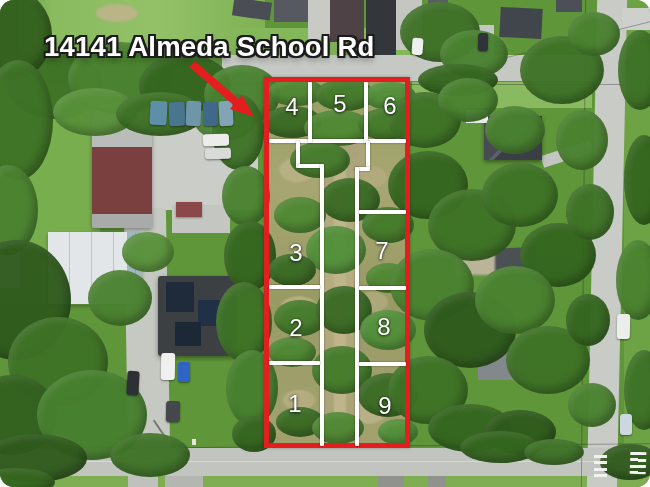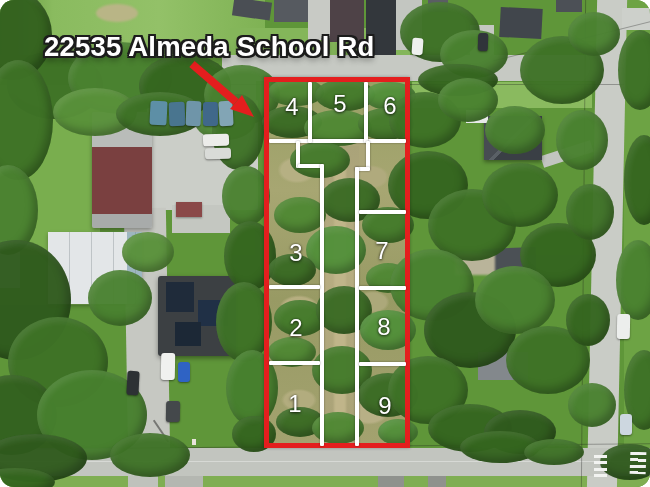--- a/index.html
+++ b/index.html
@@ -235,15 +235,15 @@
   <div class="lotnum" style="left:295px;top:404px;">1</div>
   <div class="lotnum" style="left:385px;top:406px;">9</div>
 
   <div class="abs" style="left:184px;top:58px;width:90px;height:70px;">
     <svg width="90" height="70" viewBox="0 0 90 70" style="display:block;">
       <line x1="8" y1="6" x2="52" y2="44" stroke="var(--red)" stroke-width="8"></line>
       <polygon points="70,59 46,51 58,37" fill="var(--red)"></polygon>
     </svg>
   </div>
 
-  <div class="title">22535 Almeda School Rd</div>
+  <div class="title">14141 Almeda School Rd</div>
 
 </div>
 
 </body></html>

